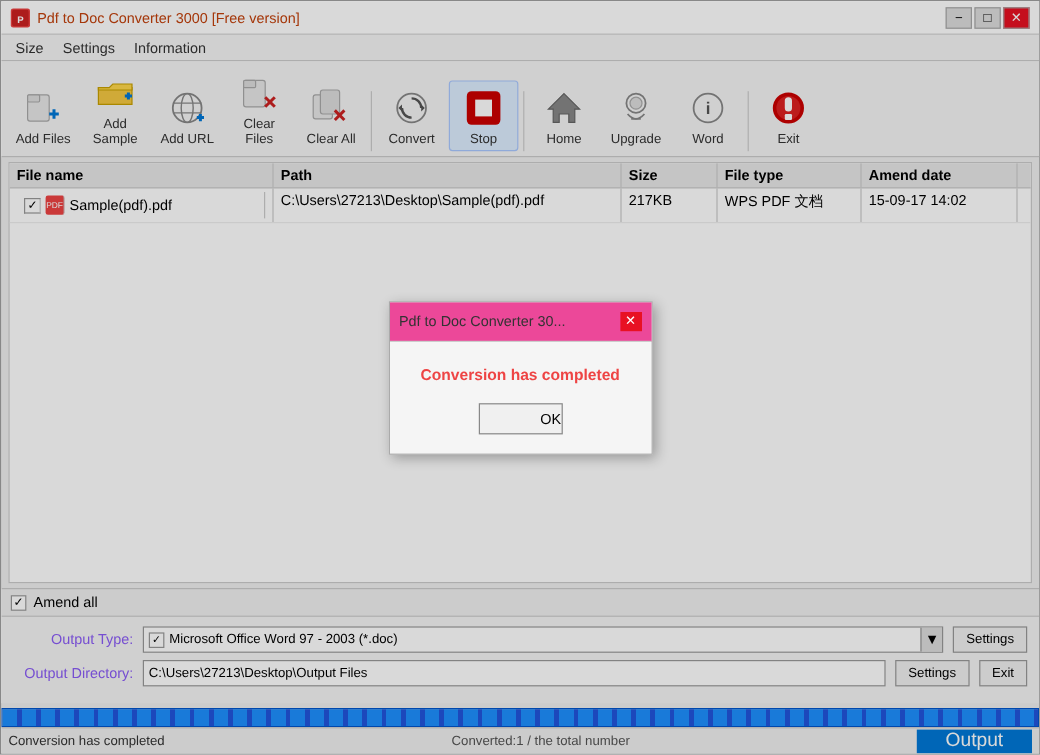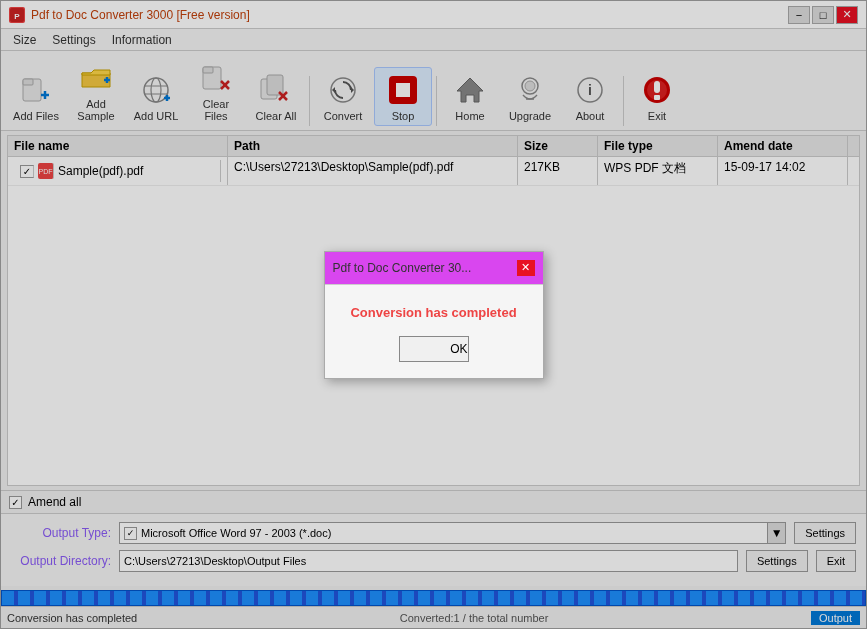--- a/index.html
+++ b/index.html
@@ -224,41 +224,41 @@
       background: #f0f0f0;
       border-top: 1px solid #ccc;
       height: 22px;
       padding: 0 6px;
       font-size: 11px;
     }
     .status-left { color: #333; }
     .status-right {
       background: #0078d7;
       color: #fff;
-      padding: 1px 8px;
-      font-size: 11px;
+      padding: 1px 24px;
+      font-size: 16px;
     }
     .status-middle { color: #555; }
 
     
     .modal-overlay {
       position: absolute;
       top: 0; left: 0; right: 0; bottom: 0;
       background: rgba(0,0,0,0.15);
       display: flex; align-items: center; justify-content: center;
       z-index: 100;
     }
     .modal-dialog {
       background: #f5f5f5;
       border: 1px solid #aaa;
       box-shadow: 3px 3px 10px rgba(0,0,0,0.3);
       width: 220px;
     }
     .modal-title-bar {
-      background: #d946ef;
+      background: #ec4899;
       border-bottom: 1px solid #ccc;
       display: flex; align-items: center; justify-content: space-between;
       padding: 16px 8px;
       height: 26px;
     }
     .modal-title-text { font-size: 12px; color: #333; }
     .modal-close-btn {
       width: 18px; height: 16px;
       background: #e81123;
       color: #fff;
@@ -454,21 +454,21 @@
       <span>Upgrade</span>
     </button>
 
     <button class="tool-btn">
       <div class="tool-icon">
         <svg width="34" height="34" viewBox="0 0 34 34">
           <circle cx="17" cy="17" r="12" fill="none" stroke="#888" stroke-width="1.5"></circle>
           <text x="17" y="22" text-anchor="middle" fill="#555" font-size="14" font-weight="bold">i</text>
         </svg>
       </div>
-      <span>About</span>
+      <span>Word</span>
     </button>
 
     <div class="toolbar-sep"></div>
 
     <button class="tool-btn">
       <div class="tool-icon">
         <svg width="34" height="34" viewBox="0 0 34 34">
           <circle cx="17" cy="17" r="13" fill="#cc0000"></circle>
           <circle cx="17" cy="17" r="10" fill="#dd2222"></circle>
           <rect x="14" y="8" width="6" height="12" rx="3" fill="white"></rect>

